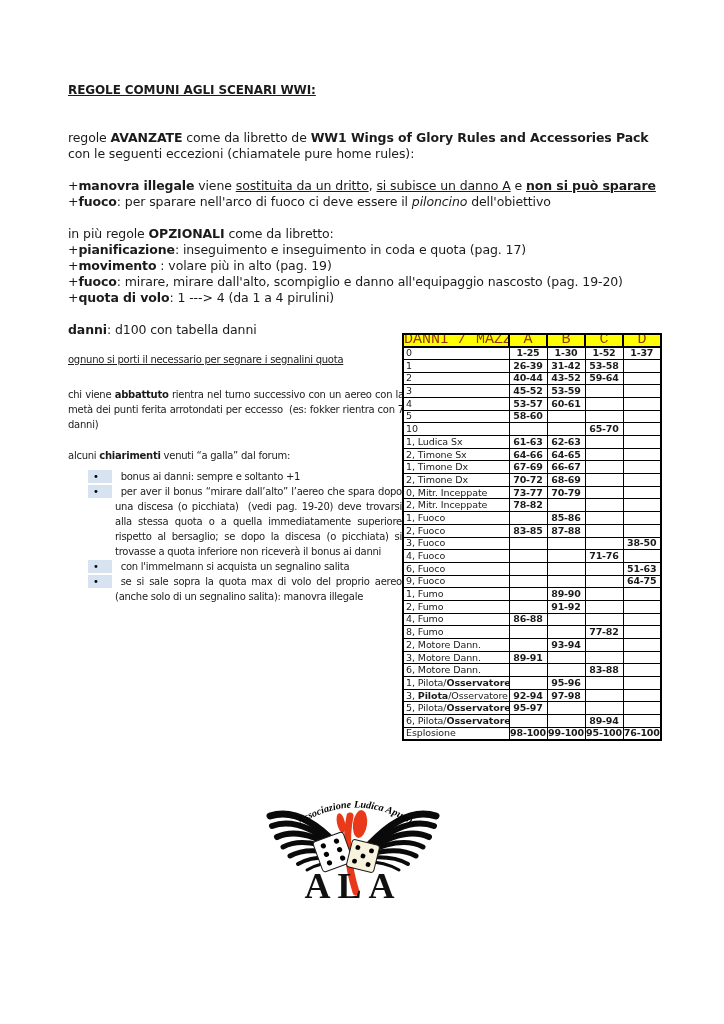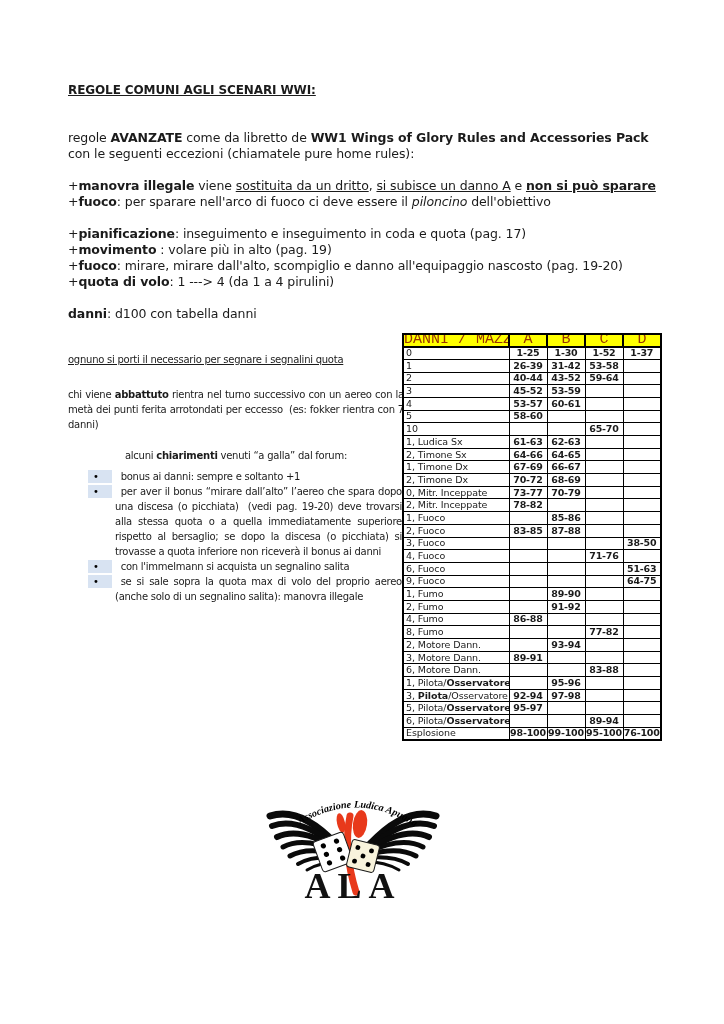--- a/index.html
+++ b/index.html
@@ -17,21 +17,21 @@
   .nowrap { white-space:nowrap; }
   b.seg { font-weight:bold; }
   u.seg { text-decoration:underline; }
   .bu { font-weight:bold; text-decoration:underline; }
   .bi { font-weight:normal; font-style:italic; }
   
   .leftcol { position:absolute; left:68px; top:352px; width:336px; font-size:10px; line-height:15px; letter-spacing:-0.25px; text-align:justify; }
   .leftcol p { margin:0; }
   .p-under { text-decoration:underline; margin-bottom:20px !important; }
   .leftcol .p2 { margin-bottom:16px !important; }
-  .leftcol .p3 { margin-bottom:6px !important; text-align:center; }
+  .leftcol .p3 { margin-bottom:6px !important; text-align:left; }
   .clar-list { margin:0 0 0 47px; padding:0; list-style:none; width:287px; }
   .clar-list li { position:relative; margin:0; text-align:justify; }
   .clar-list li .dot { position:absolute; left:-22px; top:0; width:10px; color:#000; }
   .hl-mark { position:absolute; left:-27px; top:1px; width:24px; height:13px; background:var(--hl); z-index:0; }
   .clar-list li .dot, .clar-list li .btxt { position:relative; z-index:1; }
   
   .damage-table {
     position:absolute; left:402px; top:333px; width:258px;
     border-collapse:collapse; table-layout:fixed; border:2px solid #000;
     font-size:9.5px; line-height:10px;
@@ -52,20 +52,21 @@
 <div class="page">
 
   <div class="intro">
     <h1 class="doc-title">REGOLE COMUNI AGLI SCENARI WWI:</h1>
 
     <p class="mb16"><span>regole </span><b class="seg">AVANZATE</b><span> come da libretto de </span><b class="seg">WW1 Wings of Glory Rules and Accessories Pack</b><span> con le seguenti eccezioni (chiamatele pure home rules):</span></p>
 
     <p class="nowrap"><span>+</span><b class="seg">manovra illegale</b><span> viene </span><u class="seg">sostituita da un dritto</u><span>, </span><u class="seg">si subisce un danno A</u><span> e </span><span class="bu">non si può sparare</span></p>
     <p class="mb16"><span>+</span><b class="seg">fuoco</b><span>: per sparare nell'arco di fuoco ci deve essere il </span><span class="bi">piloncino</span><span> dell'obiettivo</span></p>
 
+    <p><span>in più regole </span><b class="seg">OPZIONALI</b><span> come da libretto:</span></p>
     <p><span>+</span><b class="seg">pianificazione</b><span>: inseguimento e inseguimento in coda e quota (pag. 17)</span></p>
     <p><span>+</span><b class="seg">movimento</b><span> : volare più in alto (pag. 19)</span></p>
     <p><span>+</span><b class="seg">fuoco</b><span>: mirare, mirare dall'alto, scompiglio e danno all'equipaggio nascosto (pag. 19-20)</span></p>
     <p class="mb16"><span>+</span><b class="seg">quota di volo</b><span>: 1 ---&gt; 4 (da 1 a 4 pirulini)</span></p>
 
     <p><b class="seg">danni</b><span>: d100 con tabella danni</span></p>
   </div>
 
   <div class="leftcol">
     <p class="p-under">ognuno si porti il necessario per segnare i segnalini quota</p>

